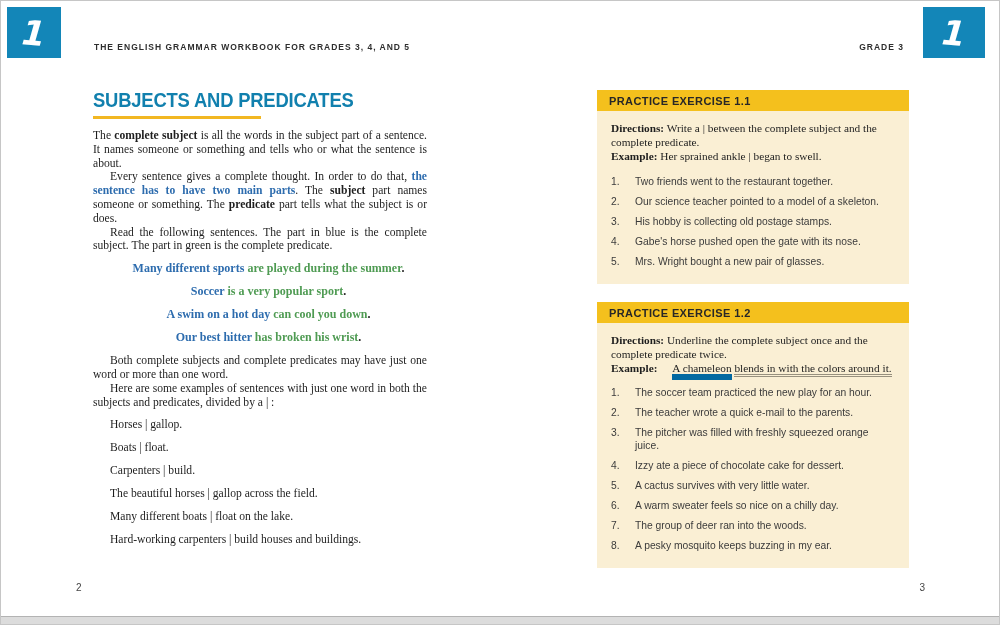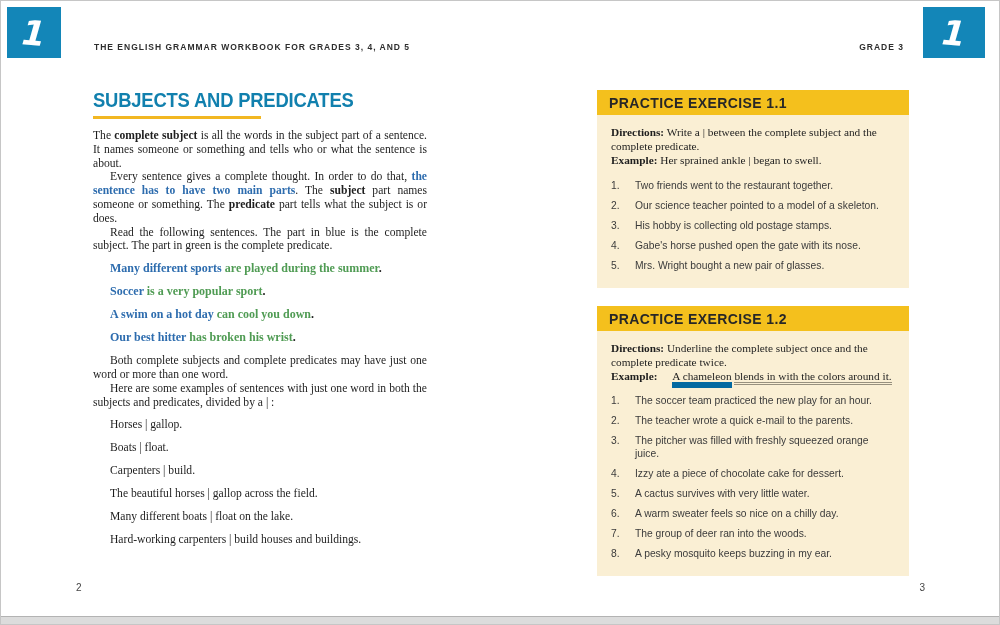--- a/index.html
+++ b/index.html
@@ -29,30 +29,30 @@
   .left-page {position:absolute; left:92px; top:88px; width:334px;}
   .lesson-title {margin:0; font-family:"Liberation Sans", sans-serif; font-weight:bold;
     font-size:20px; letter-spacing:-0.2px; color:#1180ae;
     transform:scaleX(0.92); transform-origin:left; white-space:nowrap;}
   .title-underline {width:168px; height:3px; background:#f2b722; margin:4px 0 10px;}
   .body {font-size:11.6px; line-height:13.8px; margin:0; text-align:justify;}
   .body.indent {text-indent:17px;}
   .seg-b  {font-weight:bold;}
   .seg-bb {font-weight:bold; color:#2d6cae;}
   .examples {margin:9px 0 1px 17px;}
-  .ex  {font-size:12px; line-height:13px; margin:0 0 10px; font-weight:bold;}
+  .ex  {font-size:12px; line-height:13px; margin:0 0 10px; font-weight:bold;text-align:center;}
   .seg-blue  {color:#2d6cae;}
   .seg-green {color:#4f9b53;}
   .ex2 {font-size:11.6px; line-height:13px; margin:0 0 10px; color:#1e1e1e;}
 
   
   .right-col {position:absolute; left:596px; top:89px; width:312px;}
   .exercise {margin-bottom:18px;}
   .banner {background:#f4c01d; padding:5px 12px 4px;
-    font-family:"Liberation Sans", sans-serif; font-size:14px; font-weight:bold;
+    font-family:"Liberation Sans", sans-serif; font-size:11px; font-weight:bold;
     letter-spacing:0.4px; color:#272727;}
   .ex-body {background:#faefd4; padding:10px 14px 8px;}
   .serif-line {font-size:11.3px; line-height:14.2px; margin:0; color:#1e1e1e;}
   .seg-u1 {border-bottom:6px solid #0369a1;margin-left:12px;}
   .seg-u2 {border-bottom:3px double #97907e;}
   .item-list {list-style:none; margin:12px 0 0; padding:0;
     font-family:"Liberation Sans", sans-serif; font-size:10.3px; color:#3b3b3b;}
   .item-list li {display:flex; margin-bottom:7.5px; line-height:12.5px;}
   .item-list .num {width:24px; flex:none;}
 

